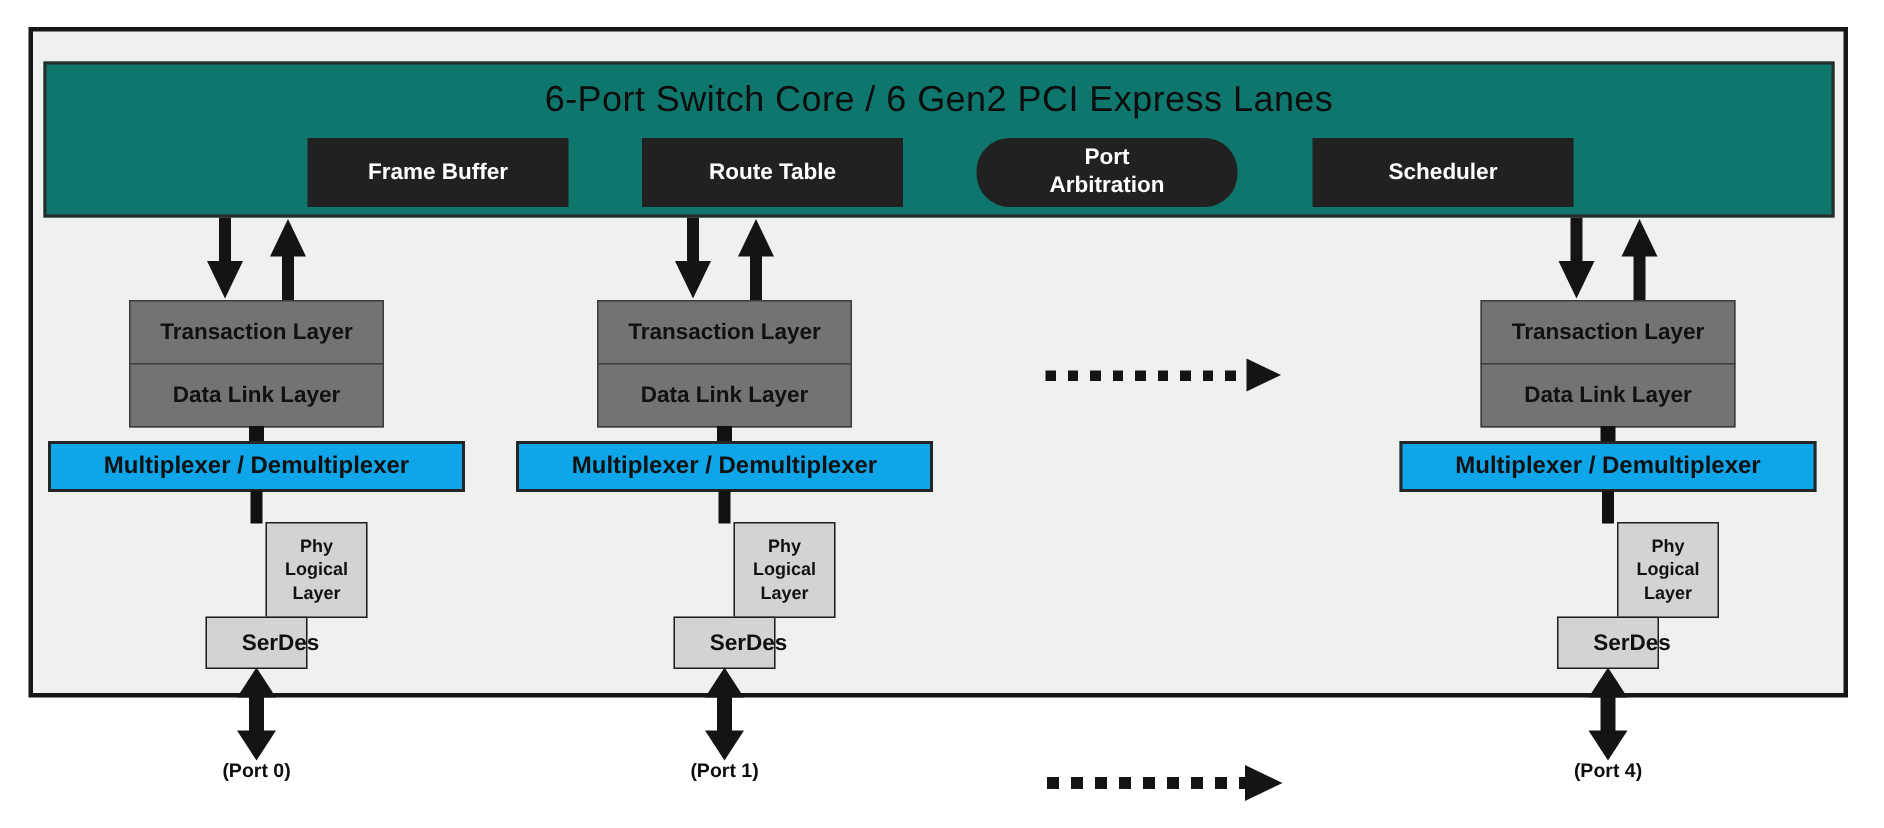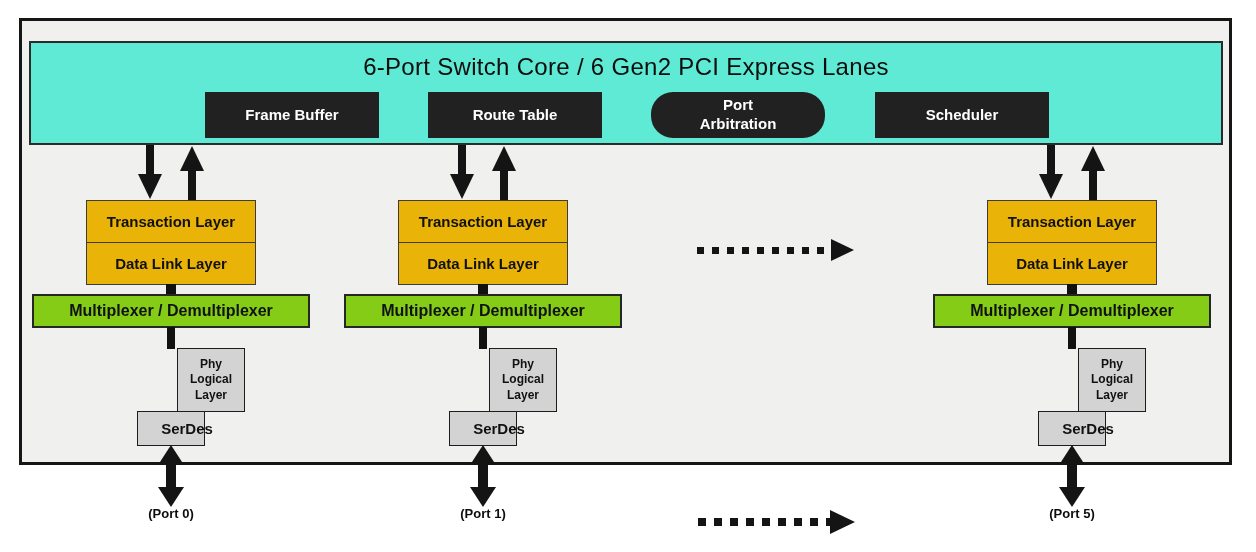--- a/index.html
+++ b/index.html
@@ -5,47 +5,47 @@
   html,body{margin:0;padding:0;background:#ffffff;}
   body{font-family:"Liberation Sans",sans-serif;color:#111;}
   .canvas{position:relative;width:1256px;height:552px;background:#ffffff;overflow:hidden;}
 
   
   .outer-box{position:absolute;left:19px;top:18px;width:1213px;height:447px;
     background:#f0f0ee;border:3px solid #161616;box-sizing:border-box;}
 
   
   .core-bar{position:absolute;left:29px;top:41px;width:1194px;height:104px;
-    background:#5eead4;border:2px solid #2b2b2b;box-sizing:border-box;text-decoration:underline;}
+    background:#0f766e;border:2px solid #2b2b2b;box-sizing:border-box;text-decoration:underline;}
   .core-title{position:absolute;left:0;top:10px;width:100%;text-align:center;
     font-size:24px;font-weight:400;color:#0d0d0d;letter-spacing:.3px;}
   .core-block{position:absolute;top:92px;width:174px;height:46px;background:#212121;
     color:#ffffff;font-size:15px;font-weight:bold;display:flex;align-items:center;
     justify-content:center;text-align:center;white-space:pre-line;line-height:1.25;}
 
   
   .stack{position:absolute;left:0;top:0;}
   .arrow-shaft{position:absolute;width:8px;background:#141414;}
   .down-shaft{left:calc(var(--cx) - 25px);top:145px;height:32px;}
   .down-head{position:absolute;left:calc(var(--cx) - 33px);top:174px;width:0;height:0;
     border-left:12px solid transparent;border-right:12px solid transparent;
     border-top:25px solid #141414;}
   .up-shaft{left:calc(var(--cx) + 17px);top:169px;height:31px;}
   .up-head{position:absolute;left:calc(var(--cx) + 9px);top:146px;width:0;height:0;
     border-left:12px solid transparent;border-right:12px solid transparent;
     border-bottom:25px solid #141414;}
 
   .layer-stack{position:absolute;left:calc(var(--cx) - 85px);top:200px;width:170px;}
-  .layer-box{box-sizing:border-box;height:43px;background:#eab308;border:1.5px solid #3c3c3c;
+  .layer-box{box-sizing:border-box;height:43px;background:#737373;border:1.5px solid #3c3c3c;
     display:flex;align-items:center;justify-content:center;font-size:15px;font-weight:bold;}
   .layer-box + .layer-box{margin-top:-1.5px;}
 
   .conn1{position:absolute;left:calc(var(--cx) - 5px);top:284px;width:10px;height:11px;background:#111;}
   .mux-box{position:absolute;left:calc(var(--cx) - 139px);top:294px;width:278px;height:34px;
-    box-sizing:border-box;background:#84cc16;border:2px solid #262626;display:flex;
+    box-sizing:border-box;background:#0ea5e9;border:2px solid #262626;display:flex;
     align-items:center;justify-content:center;font-size:16px;font-weight:bold;}
   .conn2{position:absolute;left:calc(var(--cx) - 4px);top:327px;width:8px;height:22px;background:#111;}
 
   .phy-box{position:absolute;left:calc(var(--cx) - 34px);top:348px;width:68px;height:64px;
     box-sizing:border-box;background:#d3d3d3;border:1.5px solid #1d1d1d;display:flex;
     align-items:center;justify-content:center;text-align:center;font-size:12px;
     font-weight:bold;white-space:pre-line;line-height:1.3;margin-left:40px;}
   .serdes-box{position:absolute;left:calc(var(--cx) - 34px);top:410.5px;width:68px;height:35px;
     box-sizing:border-box;background:#d3d3d3;border:1.5px solid #1d1d1d;display:flex;
     align-items:center;justify-content:center;font-size:15px;font-weight:bold;padding-left:32px;}
@@ -141,21 +141,21 @@
     <div class="conn1"></div>
     <div class="mux-box">Multiplexer / Demultiplexer</div>
     <div class="conn2"></div>
     <div class="phy-box">Phy
 Logical
 Layer</div>
     <div class="serdes-box">SerDes</div>
     <div class="bi-head-up"></div>
     <div class="bi-shaft"></div>
     <div class="bi-head-down"></div>
-    <div class="port-label">(Port 5)</div>
+    <div class="port-label">(Port 4)</div>
   </div>
 
   <div class="dots-1"></div>
   <div class="dots-head-1"></div>
   <div class="dots-2"></div>
   <div class="dots-head-2"></div>
 
 </div>
 
 </body></html>

